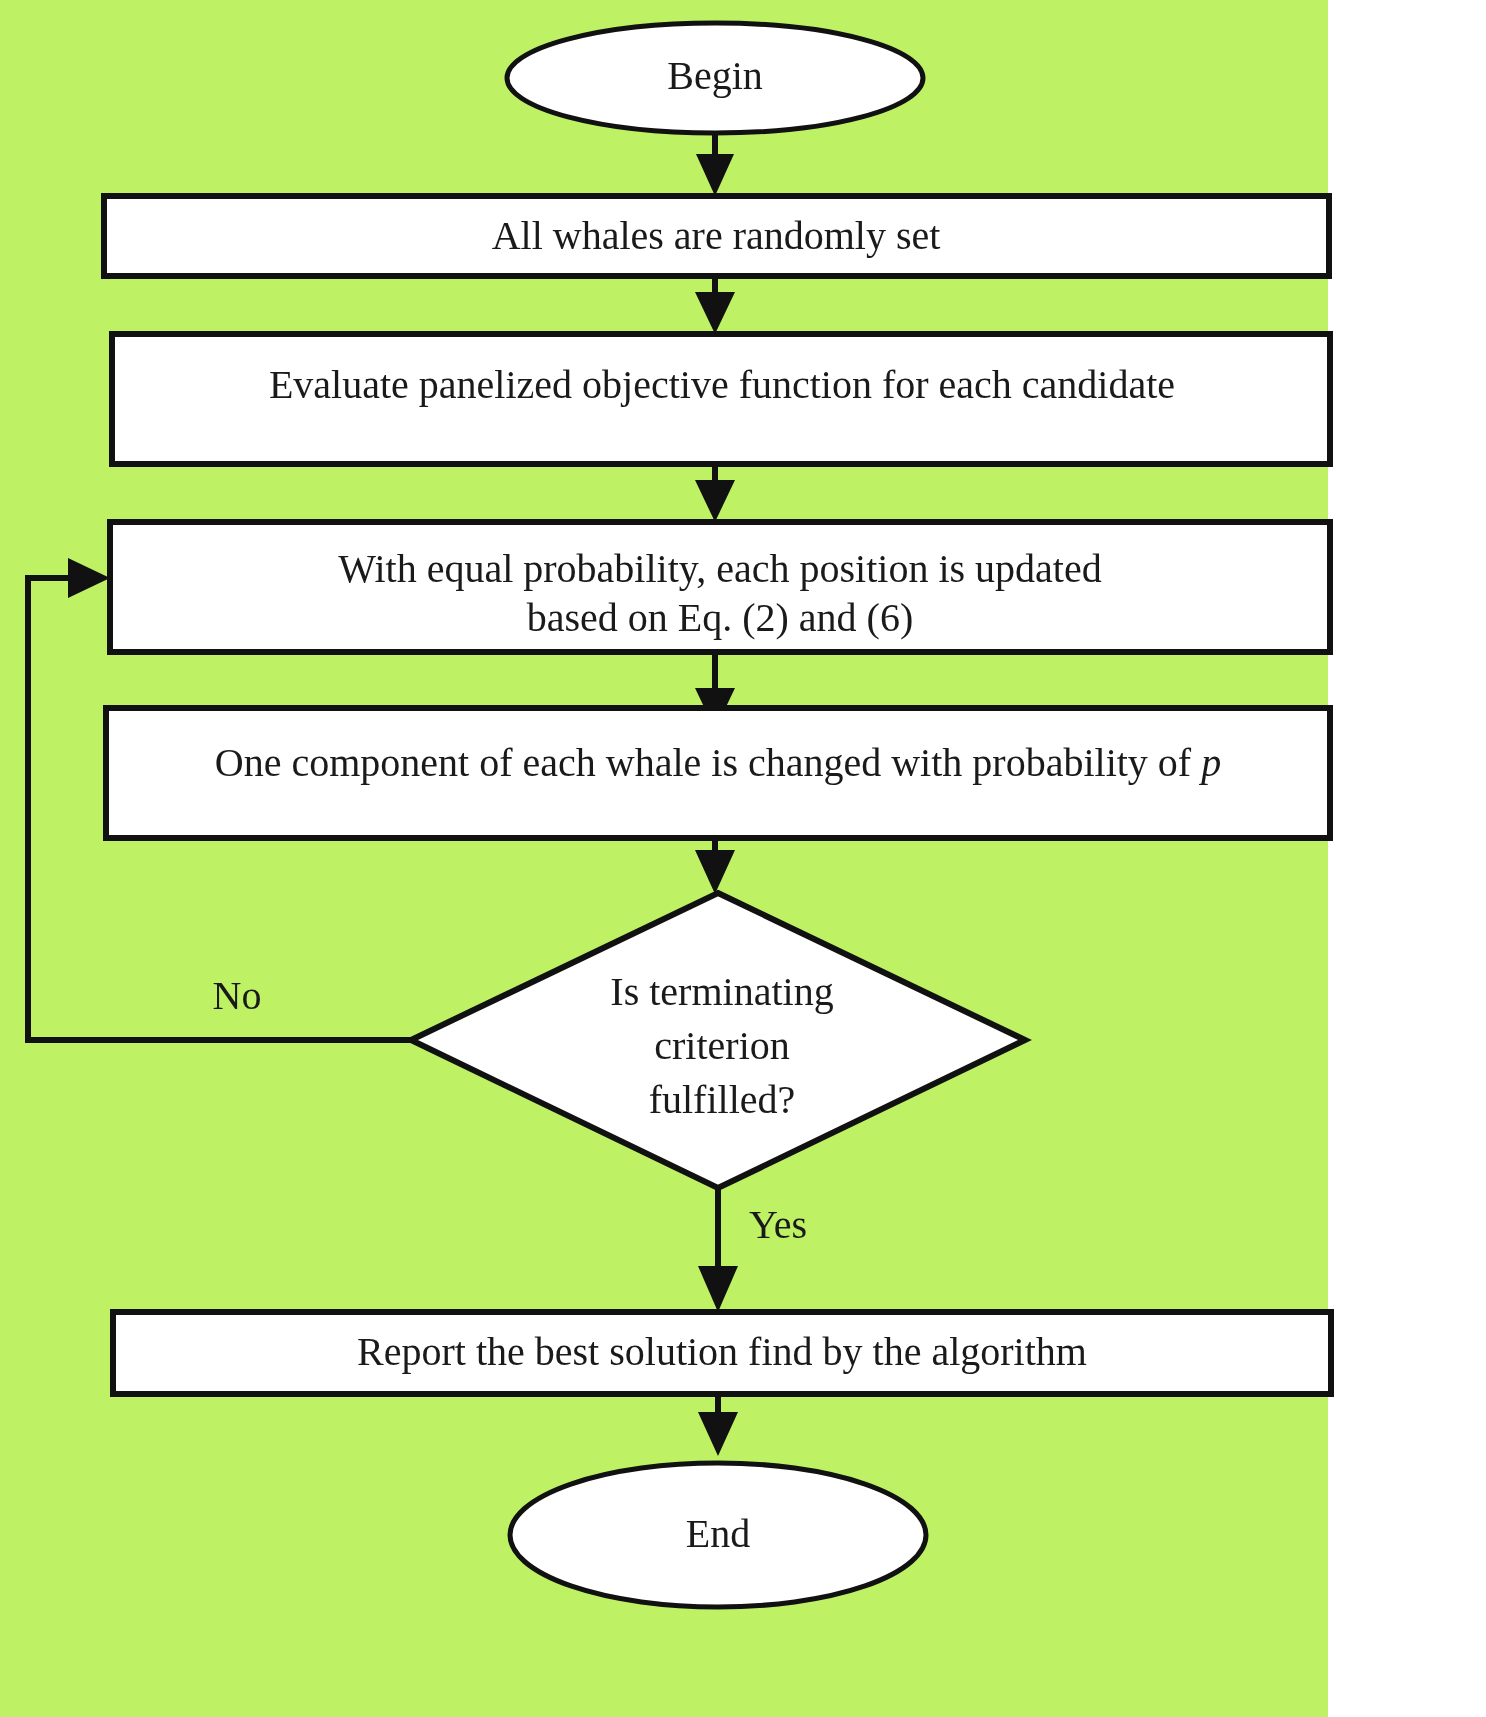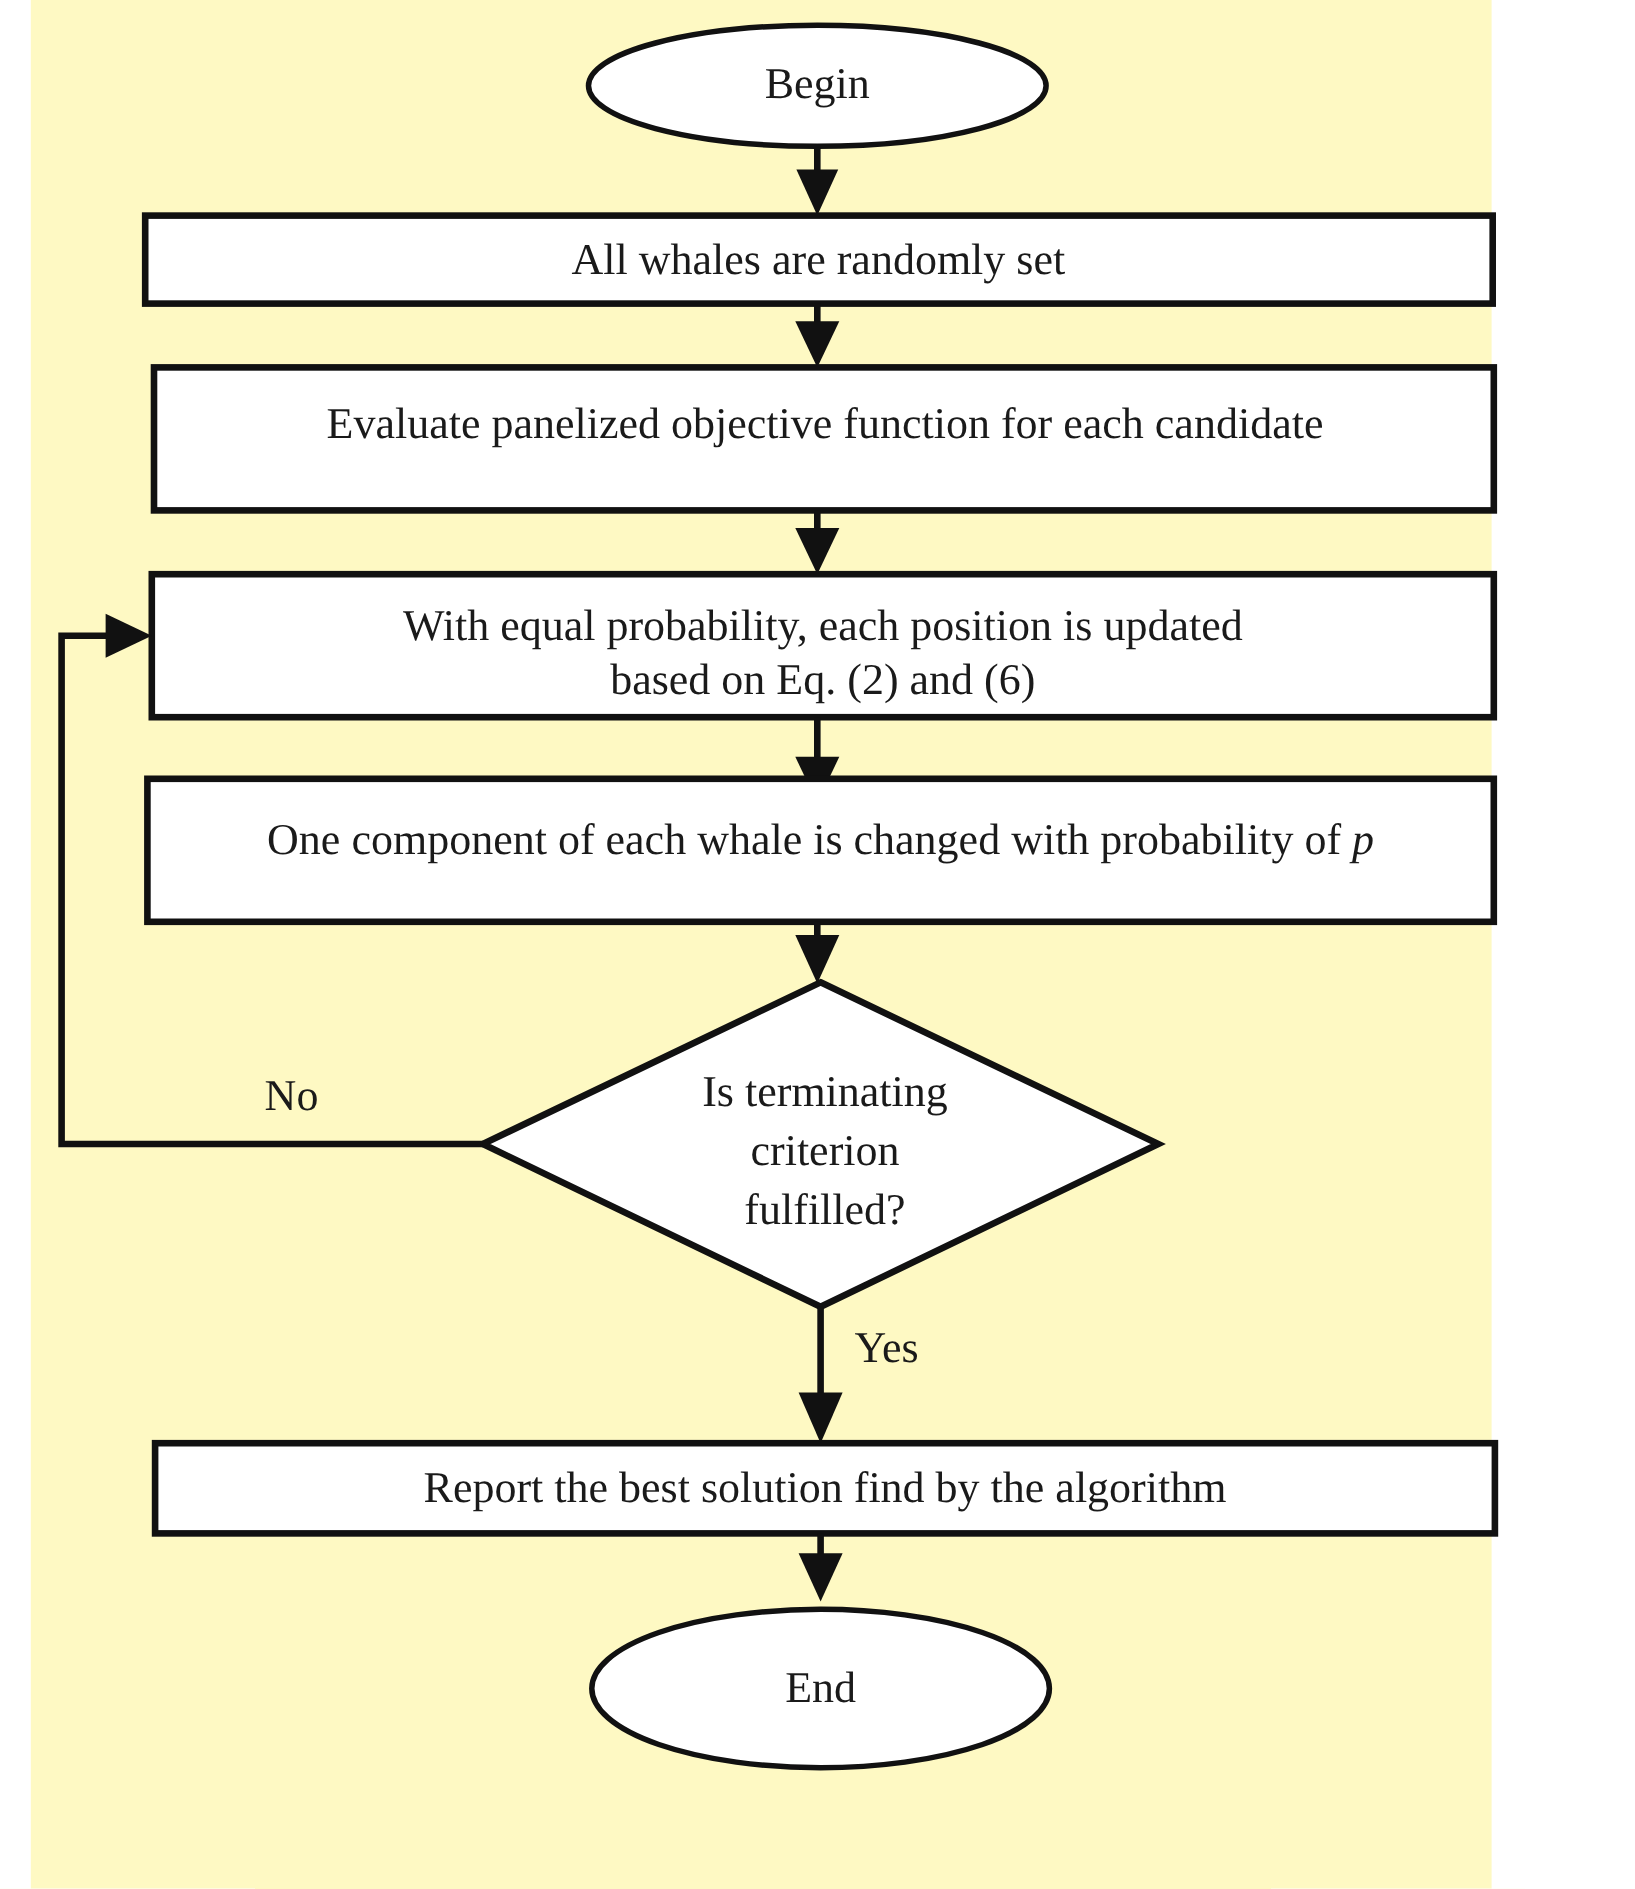--- a/index.html
+++ b/index.html
@@ -10,22 +10,21 @@
   body {
     width: 1486px;
     height: 1717px;
     font-family: "Liberation Serif", "DejaVu Serif", serif;
     overflow: hidden;
   }
   #flowchart-root {
     position: relative;
     width: 1328px;
     height: 1717px;
-    background: #fef9c3;
-    margin-left: 28px;
+    background: #bef264;
   }
   svg#flow-svg {
     position: absolute;
     top: 0;
     left: 0;
     width: 1486px;
     height: 1717px;
     display: block;
   }
   .shape-outline {

